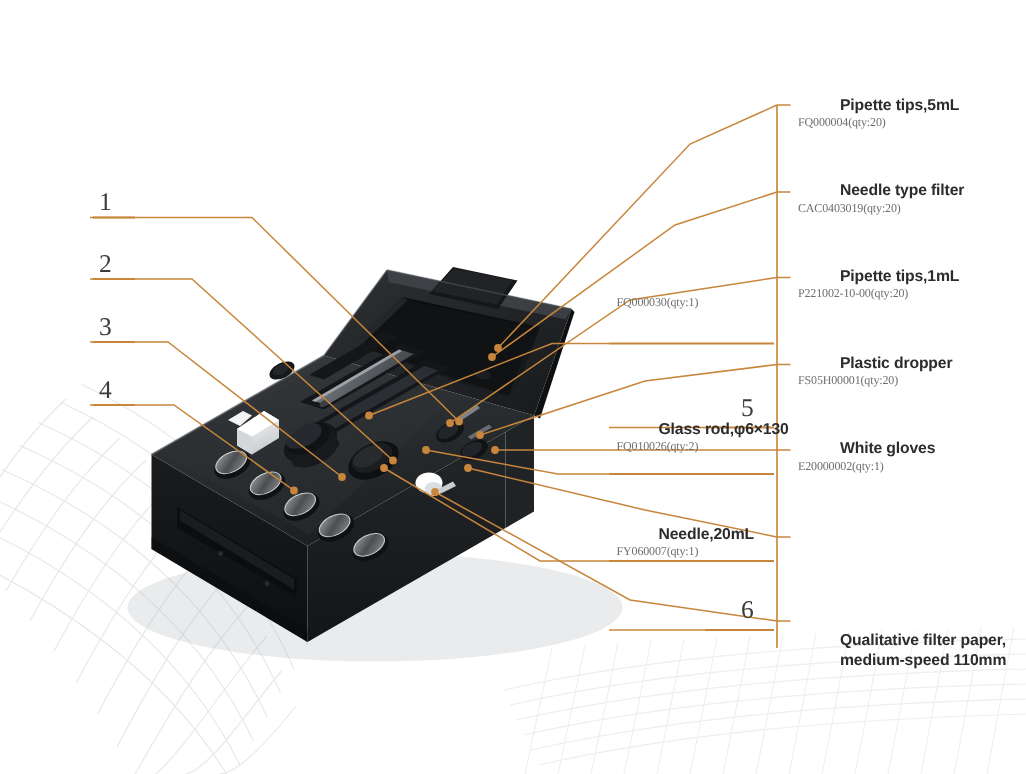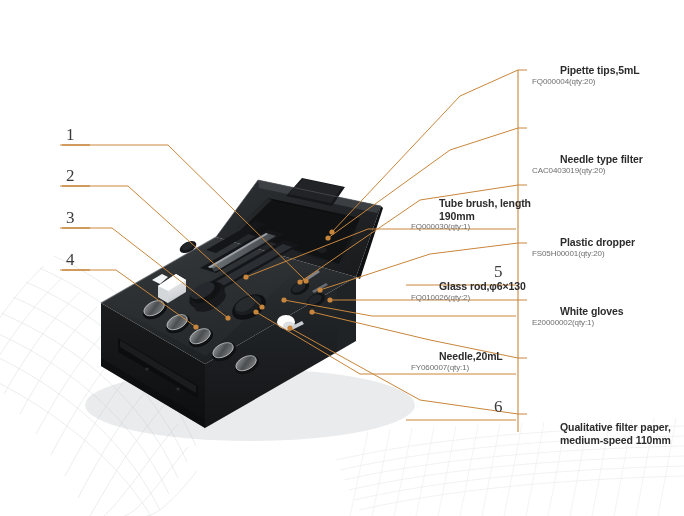--- a/index.html
+++ b/index.html
@@ -13,21 +13,21 @@
   #stage{position:absolute;inset:0;width:684px;height:516px;}
   .svg-layer{position:absolute;left:0;top:0;width:684px;height:516px;}
   .lbl{position:absolute;}
   .lbl .t{
     font-size:10.5px;font-weight:bold;color:#2c2c2c;
     line-height:12.5px;letter-spacing:-0.1px;white-space:nowrap;padding-left:28px;
   }
   .lbl .t.two{white-space:normal;width:120px;}
   .lbl .s{
     font-size:8px;color:#6e6e6e;line-height:10px;
-    letter-spacing:-0.1px;white-space:nowrap;margin-top:0px;
+    letter-spacing:-0.1px;white-space:nowrap;margin-top:0px;font-family:Liberation Serif, serif;
   }
   .num{
     position:absolute;font-size:17px;color:#3b3b3b;
     font-family:"Liberation Serif","DejaVu Serif",serif;
     line-height:17px;
   }
   .mid .t{white-space:normal;width:112px;}
 </style>
 </head>
 <body>
@@ -325,52 +325,54 @@
 
   <div class="num" style="left:66px;top:126px;">1</div>
   <div class="num" style="left:66px;top:167px;">2</div>
   <div class="num" style="left:66px;top:209px;">3</div>
   <div class="num" style="left:66px;top:251px;">4</div>
 
   <div class="num" style="left:494px;top:263px;">5</div>
   <div class="num" style="left:494px;top:398px;">6</div>
 
   <div class="lbl mid" style="left:411px;top:197px;">
-    <div class="t two">Tube brush,
-length 190mm</div>
     <div class="s">FQ000030(qty:1)</div>
   </div>
 
   <div class="lbl mid" style="left:411px;top:280px;">
     <div class="t">Glass rod,φ6×130</div>
     <div class="s">FQ010026(qty:2)</div>
   </div>
 
   <div class="lbl mid" style="left:411px;top:350px;">
     <div class="t">Needle,20mL</div>
     <div class="s">FY060007(qty:1)</div>
   </div>
 
   <div class="lbl" style="left:532px;top:64px;">
     <div class="t">Pipette tips,5mL</div>
     <div class="s">FQ000004(qty:20)</div>
   </div>
 
-  <div class="lbl" style="left:532px;top:121px;margin-top:32px;">
+  <div class="lbl" style="left:532px;top:121px;">
     <div class="t">Needle type filter</div>
     <div class="s">CAC0403019(qty:20)</div>
   </div>
 
+  <div class="lbl" style="left:532px;top:178px;">
+    <div class="t">Pipette tips,1mL</div>
+    <div class="s">P221002-10-00(qty:20)</div>
+  </div>
 
   <div class="lbl" style="left:532px;top:236px;">
     <div class="t">Plastic dropper</div>
     <div class="s">FS05H00001(qty:20)</div>
   </div>
 
-  <div class="lbl" style="left:532px;top:305px;">
+  <div class="lbl" style="left:532px;top:293px;">
     <div class="t">White gloves</div>
     <div class="s">E20000002(qty:1)</div>
   </div>
 
 
   <div class="lbl" style="left:532px;top:421px;">
     <div class="t two" style="width:145px;">Qualitative filter paper,
 medium-speed 110mm</div>
   </div>
 

